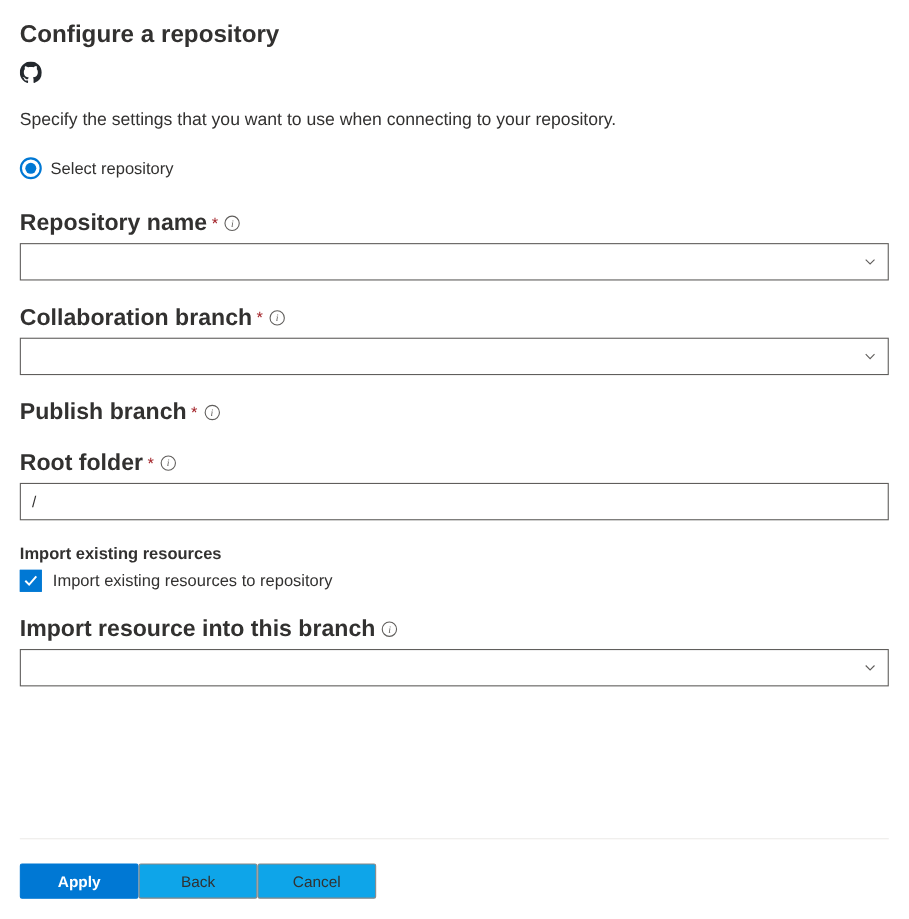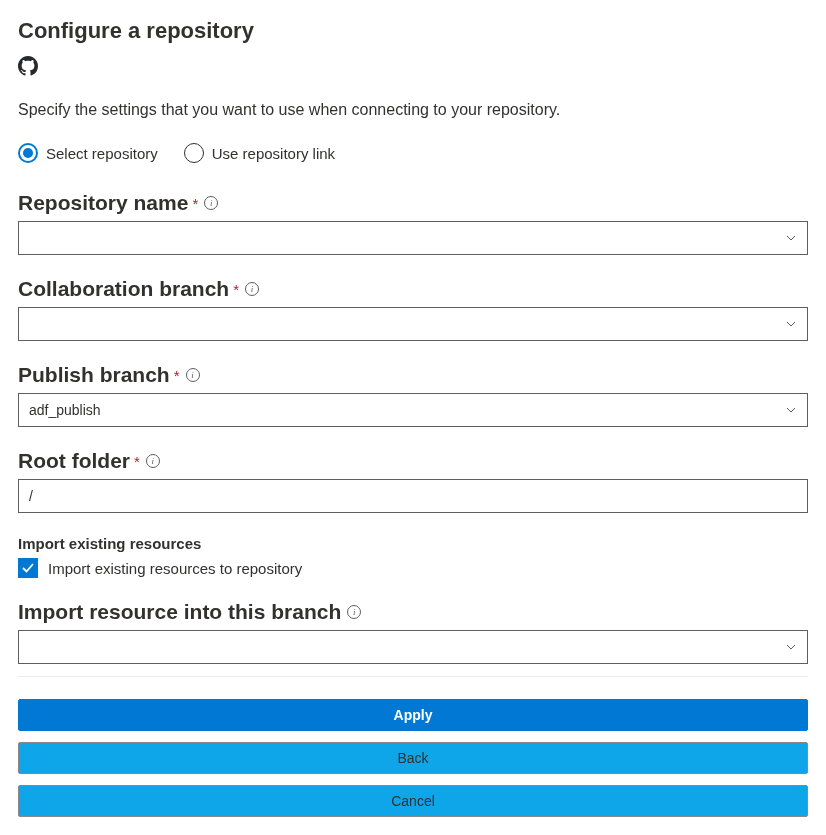--- a/index.html
+++ b/index.html
@@ -151,22 +151,21 @@
       color: #323130;
     }
     .footer {
       position: absolute;
       bottom: 18px;
       left: 18px;
       right: 18px;
       border-top: 1px solid #edebe9;
       padding-top: 22px;
       display: flex;
-      gap: 11px;
-      flex-direction: column;
+      gap: 0;
     }
     .btn {
       height: 32px;
       min-width: 108px;
       padding: 0 16px;
       font-size: 14px;
       font-family: inherit;
       cursor: pointer;
       border-radius: 2px;
       display: flex;
@@ -201,24 +200,20 @@
     <path d="M8 0C3.58 0 0 3.58 0 8c0 3.54 2.29 6.53 5.47 7.59.4.07.55-.17.55-.38 0-.19-.01-.82-.01-1.49-2.01.37-2.53-.49-2.69-.94-.09-.23-.48-.94-.82-1.13-.28-.15-.68-.52-.01-.53.63-.01 1.08.58 1.23.82.72 1.21 1.87.87 2.33.66.07-.52.28-.87.51-1.07-1.78-.2-3.64-.89-3.64-3.95 0-.87.31-1.59.82-2.15-.08-.2-.36-1.02.08-2.12 0 0 .67-.21 2.2.82.64-.18 1.32-.27 2-.27.68 0 1.36.09 2 .27 1.53-1.04 2.2-.82 2.2-.82.44 1.1.16 1.92.08 2.12.51.56.82 1.27.82 2.15 0 3.07-1.87 3.75-3.65 3.95.29.25.54.73.54 1.48 0 1.07-.01 1.93-.01 2.2 0 .21.15.46.55.38A8.013 8.013 0 0016 8c0-4.42-3.58-8-8-8z"></path>
   </svg>
 </div>
 
 <p class="description">Specify the settings that you want to use when connecting to your repository.</p>
 
 <div class="radio-group">
   <div class="radio-option">
     <div class="radio-circle selected"></div>
     <span class="radio-label">Select repository</span>
-  </div>
-  <div class="radio-option">
-    <div class="radio-circle"></div>
-    <span class="radio-label">Use repository link</span>
   </div>
 </div>
 
 <div class="form-field">
   <div class="field-label-row">
     <span class="field-label">Repository name</span>
     <span class="required-star">*</span>
     <span class="info-icon">i</span>
   </div>
   <div class="dropdown">
@@ -241,26 +236,20 @@
       <path d="M2 4 L6 8 L10 4"></path>
     </svg>
   </div>
 </div>
 
 <div class="form-field">
   <div class="field-label-row">
     <span class="field-label">Publish branch</span>
     <span class="required-star">*</span>
     <span class="info-icon">i</span>
-  </div>
-  <div class="dropdown">
-    <span class="dropdown-value">adf_publish</span>
-    <svg class="chevron-down" viewBox="0 0 12 12" fill="none" stroke="#605e5c" stroke-width="1">
-      <path d="M2 4 L6 8 L10 4"></path>
-    </svg>
   </div>
 </div>
 
 <div class="form-field">
   <div class="field-label-row">
     <span class="field-label">Root folder</span>
     <span class="required-star">*</span>
     <span class="info-icon">i</span>
   </div>
   <input type="text" class="text-input" value="/" style="">

